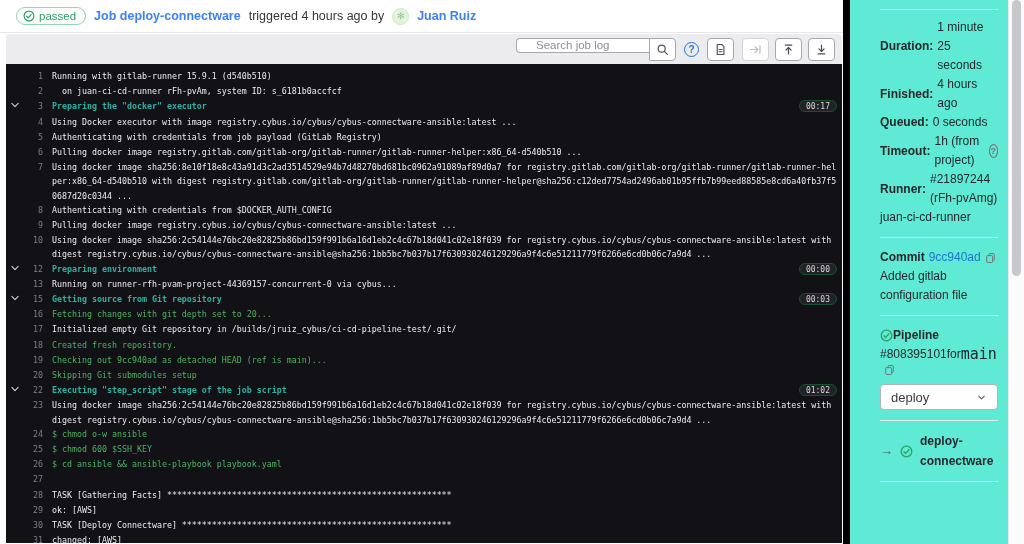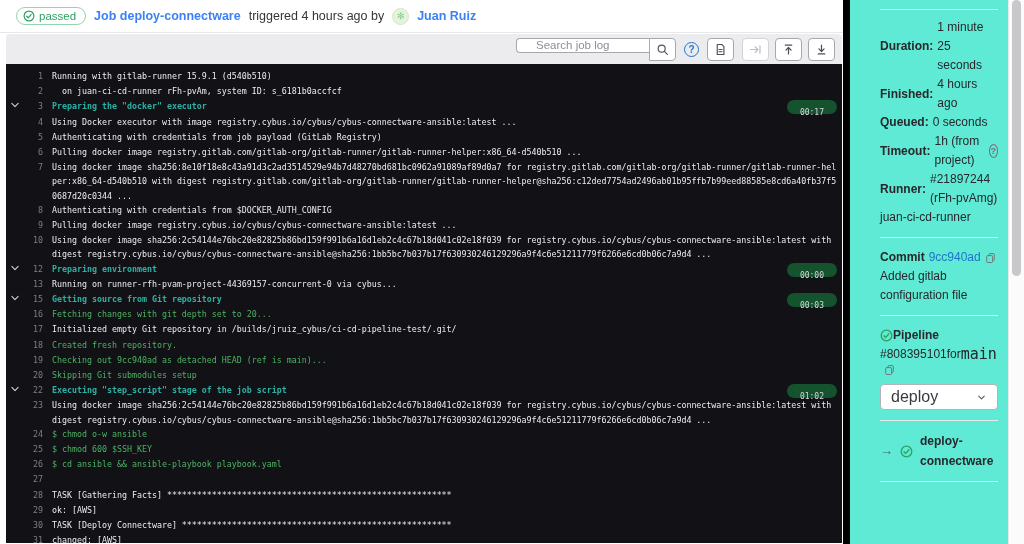--- a/index.html
+++ b/index.html
@@ -39,39 +39,39 @@
 
   
   .logview { margin-left:6px; width:836px; height:479px; background:#121216; padding-top:5px;
     font-family:"DejaVu Sans Mono", monospace; font-size:8.3px; line-height:14.2px; color:#ededf0; overflow:hidden; }
   .log-line { display:flex; align-items:flex-start; padding-right:5px; }
   .chev { width:17px; flex:none; text-align:center; color:#cfcfd6; padding-top:1px; }
   .lnum { width:20px; flex:none; text-align:right; color:#7d7d87; }
   .ltext { flex:1; margin-left:9px; white-space:pre-wrap; word-break:break-all; }
   .t-section .ltext { color:#2eb1a5; font-weight:bold; }
   .t-green .ltext { color:#4db264; }
-  .dur { flex:none; margin-left:8px; margin-top:1px; border:7px solid #14532d; border-radius:7px;
+  .dur { flex:none; margin-left:8px; margin-top:1px; border:1px solid #14532d; border-radius:7px;
     padding:0 6px; height:12px; line-height:11px; font-size:8px; color:#d8d8dd; background:rgba(255,255,255,.07); }
 
   
   .sidebar { position:absolute; left:843px; top:0; width:165px; height:544px;
     border-left:7px solid #000000; padding:0 10px 0 30px; font-size:12px; color:#28272d; background:#5eead4; }
   .sb-spacer { height:10px; border-bottom:1px solid #e8e8ea; margin:0 0 8px 0; }
   .sb-row { line-height:19px; display:flex; align-items:center; }
   .sb-row b { margin-right:4px; }
   .sb-sub { line-height:19px; }
   .sb-help { margin-left:auto; width:14px; height:14px; border:1.4px solid #737278; border-radius:50%;
     color:#737278; font-weight:bold; font-size:9px; display:inline-flex; align-items:center; justify-content:center; }
   .sb-div { border:none; border-top:1px solid #e8e8ea; margin:10px 0; }
   .sb-link { color:#1f75cb; text-decoration:none; }
   .mono { font-family:"DejaVu Sans Mono", monospace; font-size:15px; }
   .copy-icon { color:#737278; margin-left:4px; display:inline-flex; vertical-align:-2px; }
   .sb-dropdown { margin:8px 0 2px 0; width:100%; height:26px; border:1px solid #b4b3b9; border-radius:4px;
     background:#fff; display:flex; align-items:center; justify-content:space-between; padding:0 10px;
-    font-size:16px; color:#3a393f; }
+    font-size:13px; color:#3a393f; }
   .job-row { display:flex; align-items:center; gap:7px; line-height:20px; }
   .job-arrow { color:#57565c; font-size:13px; }
   .job-name { font-weight:bold; font-size:12px; }
   .check-green { color:#2da160; display:inline-flex; }
 
   
   .scroll-gutter { position:absolute; left:1008px; top:0; width:16px; height:544px;
     background:#fbfbfb; border-left:1px solid #e9e9eb; }
   .scroll-thumb { position:absolute; left:3px; top:0; width:9px; height:276px; border-radius:5px; background:#c8c8cc; }
 

